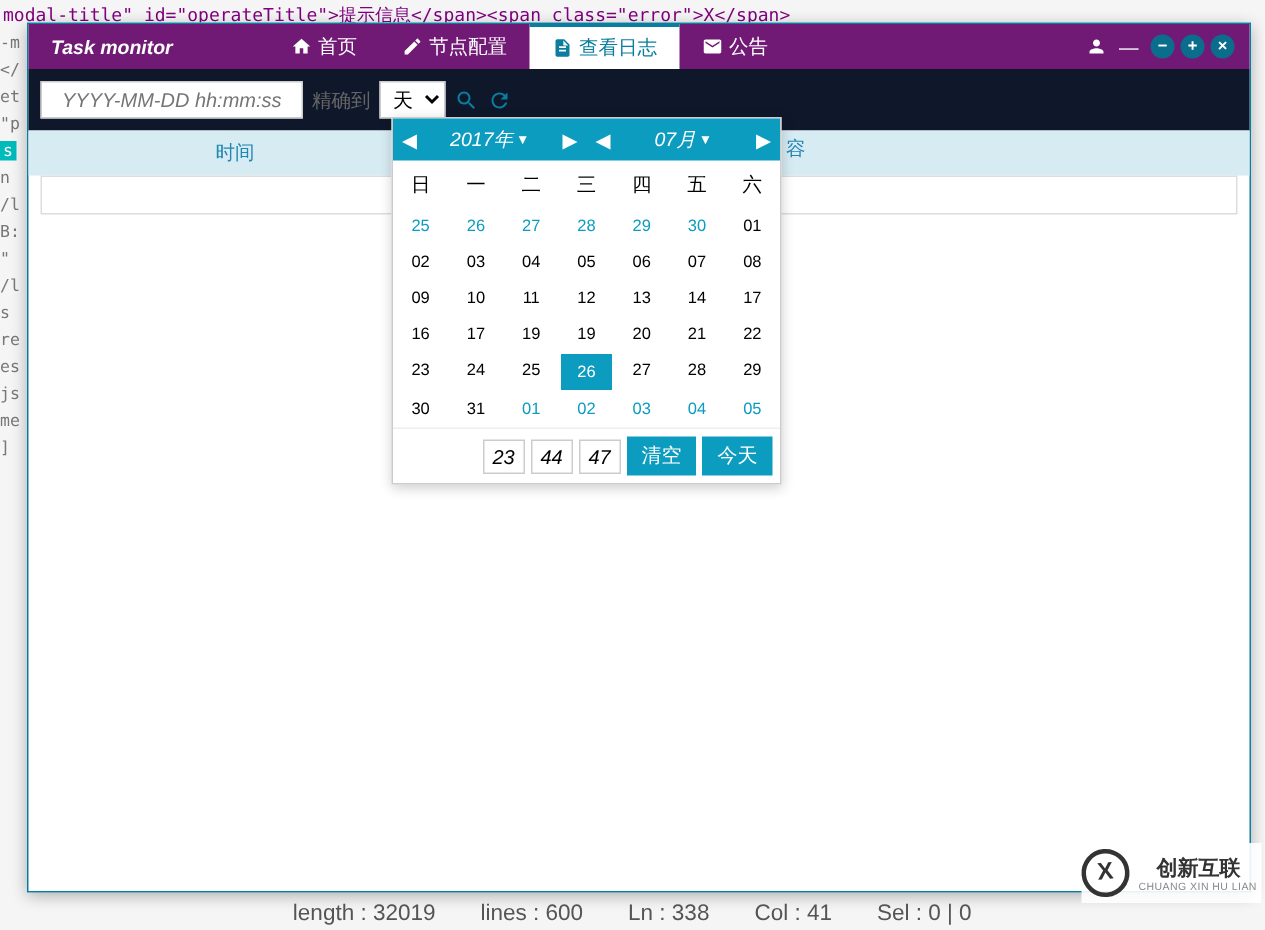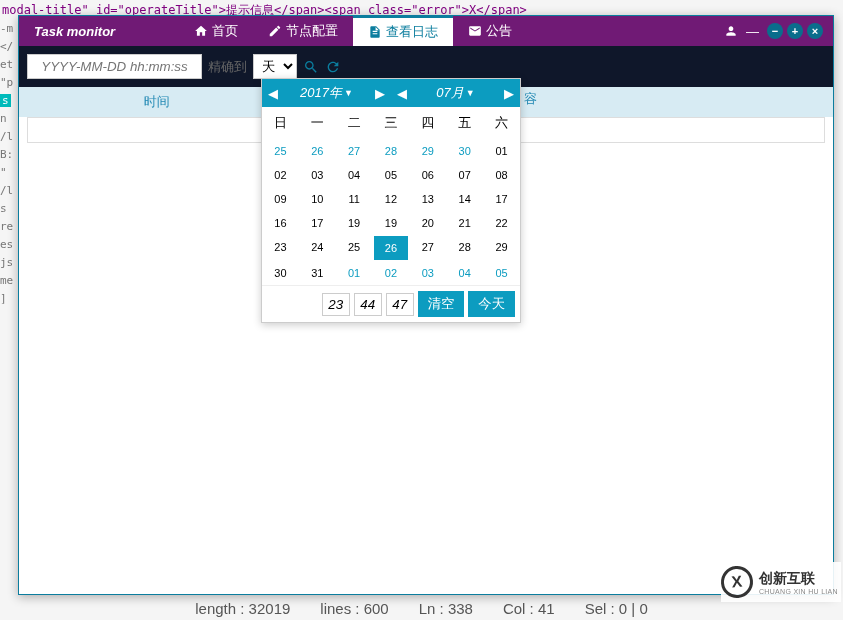--- a/index.html
+++ b/index.html
@@ -55,21 +55,21 @@
     .content-hint { position: absolute; top: 90px; left: 524px; color: #2088b3; font-size: 13px; }
     
     .left-strip { position: absolute; left: 0; top: 20px; bottom: 20px; width: 18px; font-family: monospace; font-size: 11px; line-height: 18px; color: #777; overflow: hidden; }
     .left-strip .m { background: #0bb; color: #fff; padding: 0 2px; }
     
     .status-bar { position: absolute; bottom: 3px; left: 0; right: 0; display: flex; font-size: 15px; color: #555; padding: 0 10px; gap: 30px; justify-content: center; }
     
     .logo { position: absolute; bottom: 18px; right: 2px; width: 120px; height: 40px; display: flex; align-items: center; gap: 6px; background: rgba(255,255,255,0.9); }
     .logo-mark { width: 32px; height: 32px; border: 3px solid #333; border-radius: 50%; display: flex; align-items: center; justify-content: center; font-weight: bold; font-size: 16px; color: #333; transform: rotate(-5deg); }
     .logo-text { display: flex; flex-direction: column; }
-    .logo-cn { font-weight: bold; font-size: 14px; color: #333; }
+    .logo-cn { font-weight: bold; font-size: 14px; color: #333; margin-left: 12px; }
     .logo-en { font-size: 7px; color: #888; letter-spacing: 0.3px; }
   </style>
 </head>
 <body>
 
 <div class="bg-code">modal-title" id="operateTitle"&gt;提示信息&lt;/span&gt;&lt;span class="error"&gt;X&lt;/span&gt;</div>
 
 <div class="left-strip">
     <div>-m</div>
     <div>&lt;/</div>

